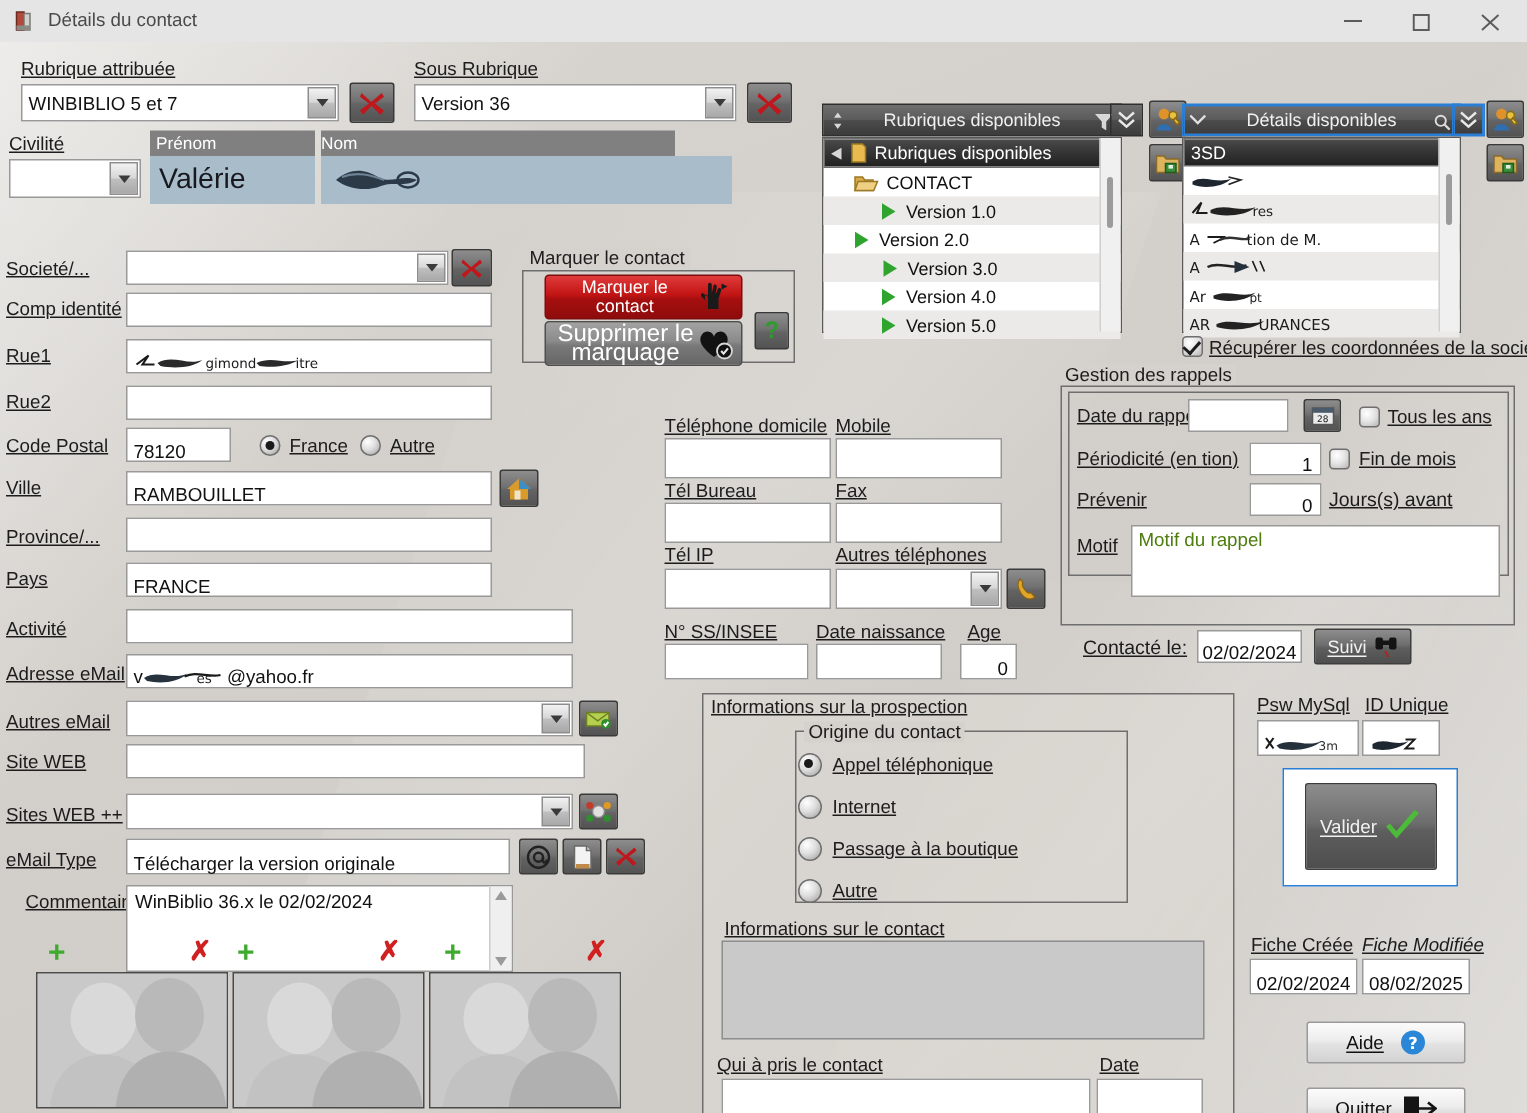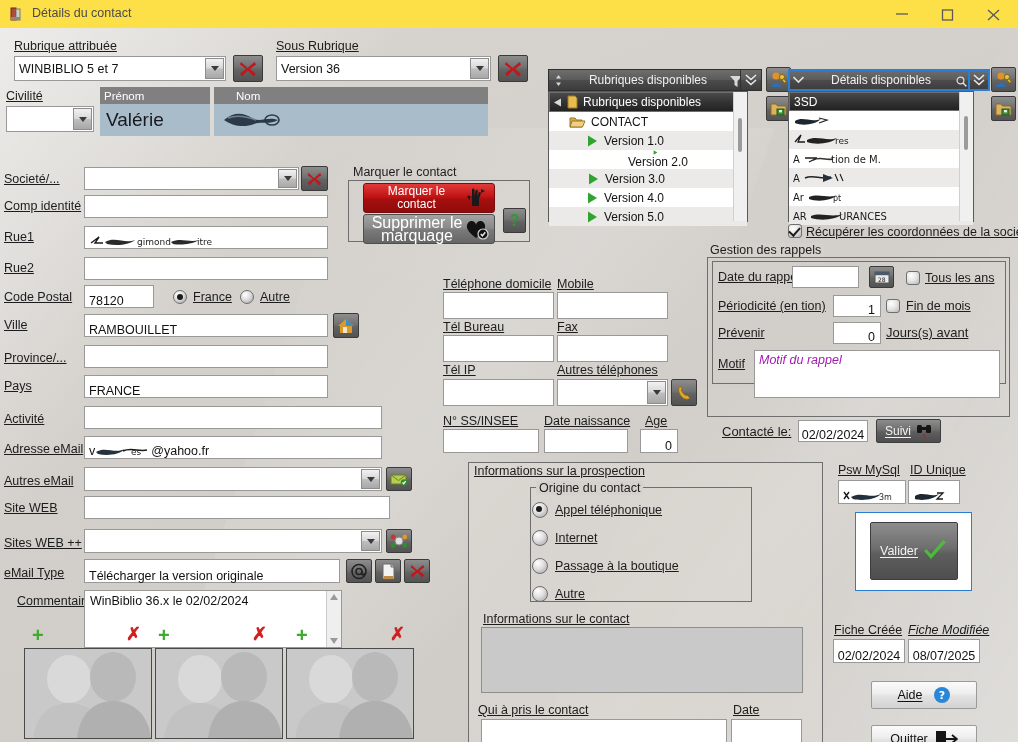--- a/index.html
+++ b/index.html
@@ -9,21 +9,21 @@
     font-size:12px;
     color:#1a1a1a;
     background:#d4d0c8;
     -webkit-font-smoothing:antialiased;
   }
   #app{position:relative;width:1018px;height:742px;}
 
   
   .titlebar{
     position:absolute;left:0;top:0;width:1018px;height:28px;
-    background:#fde047;
+    background:#e5e5e5;
     border-bottom:1px solid #e2e2e2;
   }
   .title-ico{
     position:absolute;left:9px;top:6px;width:16px;height:16px;
   }
   .title-text{
     position:absolute;left:32px;top:6px;font-size:12.5px;color:#4a4a4a;
   }
   .wbtn{position:absolute;top:0;width:46px;height:28px;}
   .wbtn svg{position:absolute;left:15px;top:9px;}
@@ -50,21 +50,21 @@
     position:absolute;background:#fff;
     border:1px solid #999;
     box-sizing:border-box;
     font-family:"Liberation Sans", sans-serif;
     font-size:12.5px;color:#111;
     padding:0 4px;line-height:1;
     display:flex;align-items:flex-end;
   }
   .inp.num{justify-content:flex-end;padding-right:5px;}
   .inp.dis{background:#c9c9c9;border:1px solid #8e8e8e;}
-  .ph{color:#a21caf;font-style:italic;}
+  .ph{color:#4d7c0f;}
 
   .combo{position:absolute;box-sizing:border-box;border:1px solid #999;background:#fff;display:flex;align-items:center;}
   .combo .ctext{flex:1;padding:0 4px;font-size:12.5px;color:#111;overflow:hidden;white-space:nowrap;}
   .combo .arrow{
     width:17px;align-self:stretch;margin:1px 1px 1px 0;
     background:linear-gradient(180deg,#f2f2f2 0%, #d7d7d7 48%, #bfbfbf 52%, #a8a8a8 100%);
     border:1px solid #8d8d8d;
     display:flex;align-items:center;justify-content:center;
   }
   .combo .arrow::after{
@@ -196,21 +196,21 @@
 
     <div class="lbl" style="left:6px;top:61px">Civilité</div>
     <div class="combo" style="left:6px;top:78px;width:88px;height:26px">
       <span class="ctext"></span>
       <span class="arrow"></span>
     </div>
 
     <div style="position:absolute;left:100px;top:59px;width:110px;height:17px;background:#808080;color:#fff;font-size:11.5px;padding-left:4px;box-sizing:border-box;display:flex;align-items:center">Prénom</div>
     <div style="position:absolute;left:100px;top:76px;width:110px;height:32px;background:#a9bcca;font-size:19px;color:#18181f;padding-left:6px;box-sizing:border-box;display:flex;align-items:center">Valérie</div>
 
-    <div style="position:absolute;left:214px;top:59px;width:274px;height:17px;background:#808080;color:#fff;font-size:11.5px;padding-left:22px;box-sizing:border-box;display:flex;align-items:center">Nom</div>
+    <div style="position:absolute;left:214px;top:59px;width:236px;height:17px;background:#808080;color:#fff;font-size:11.5px;padding-left:0;box-sizing:border-box;display:flex;align-items:center">Nom</div>
     <div style="position:absolute;left:214px;top:76px;width:274px;height:32px;background:#a9bcca;display:flex;align-items:center;padding-left:8px;box-sizing:border-box">
       <span class="redact" style="height:22px">
         <svg width="64" height="22" viewBox="0 0 64 22">
           <path d="M2 11 C12 2, 22 4, 30 9 C38 14, 46 7, 56 11 C48 16, 40 12, 32 15 C22 19, 10 17, 2 11 Z" fill="#1e2b38" opacity=".9"></path>
           <path d="M6 9 C16 5, 26 8, 34 11" stroke="#6d8296" stroke-width="1.4" fill="none"></path>
           <ellipse cx="50" cy="11" rx="7" ry="5" fill="none" stroke="#2a3a4a" stroke-width="1.6"></ellipse>
         </svg>
       </span>
     </div>
 
@@ -489,21 +489,21 @@
         </svg>
         <span>CONTACT</span>
       </div>
       <div id="rubrique-items">
           <div class="trow alt" style="padding-left: 38px;">
             <svg width="11" height="12" viewBox="0 0 11 12" style="margin-right:6px">
               <path d="M1 0.5 L10 6 L1 11.5 Z" fill="#2fa52f"></path>
             </svg>
             <span>Version 1.0</span>
           </div>
-          <div class="trow" style="padding-left: 20px; flex-direction: column;">
+          <div class="trow" style="padding-left: 20px;">
             <svg width="11" height="12" viewBox="0 0 11 12" style="margin-right:6px">
               <path d="M1 0.5 L10 6 L1 11.5 Z" fill="#2fa52f"></path>
             </svg>
             <span>Version 2.0</span>
           </div>
           <div class="trow alt" style="padding-left: 39px;">
             <svg width="11" height="12" viewBox="0 0 11 12" style="margin-right:6px">
               <path d="M1 0.5 L10 6 L1 11.5 Z" fill="#2fa52f"></path>
             </svg>
             <span>Version 3.0</span>
@@ -718,21 +718,21 @@
     <div class="btn-dark" style="left:870px;top:494px;width:88px;height:58px">
       <span style="text-decoration:underline;text-underline-offset:2px;font-size:12.5px">Valider</span>
       <svg width="26" height="22" viewBox="0 0 26 22" style="margin-left:4px">
         <path d="M2 11 L9 19 L24 2 L21 0 L9 14 L4.5 9 Z" fill="#4cbb3a"></path>
       </svg>
     </div>
 
     <div class="lbl" style="left:834px;top:595px">Fiche Créée</div>
     <div class="inp" style="left:833px;top:611px;width:72px;height:24px;justify-content:center">02/02/2024</div>
     <div class="lbl" style="left:908px;top:595px;font-style:italic">Fiche Modifiée</div>
-    <div class="inp" style="left:908px;top:611px;width:72px;height:24px;justify-content:center">08/07/2025</div>
+    <div class="inp" style="left:908px;top:611px;width:72px;height:24px;justify-content:center">08/02/2025</div>
 
     <div class="btn" style="left:871px;top:653px;width:106px;height:28px">
       <span style="text-decoration:underline;text-underline-offset:2px">Aide</span>
       <svg width="18" height="18" viewBox="0 0 18 18" style="margin-left:10px">
         <circle cx="9" cy="9" r="8" fill="#2a86d6"></circle>
         <text x="9" y="13.2" font-size="11" font-weight="bold" text-anchor="middle" font-family="DejaVu Sans" fill="#fff">?</text>
       </svg>
     </div>
 
     <div class="btn" style="left:871px;top:697px;width:106px;height:28px">

